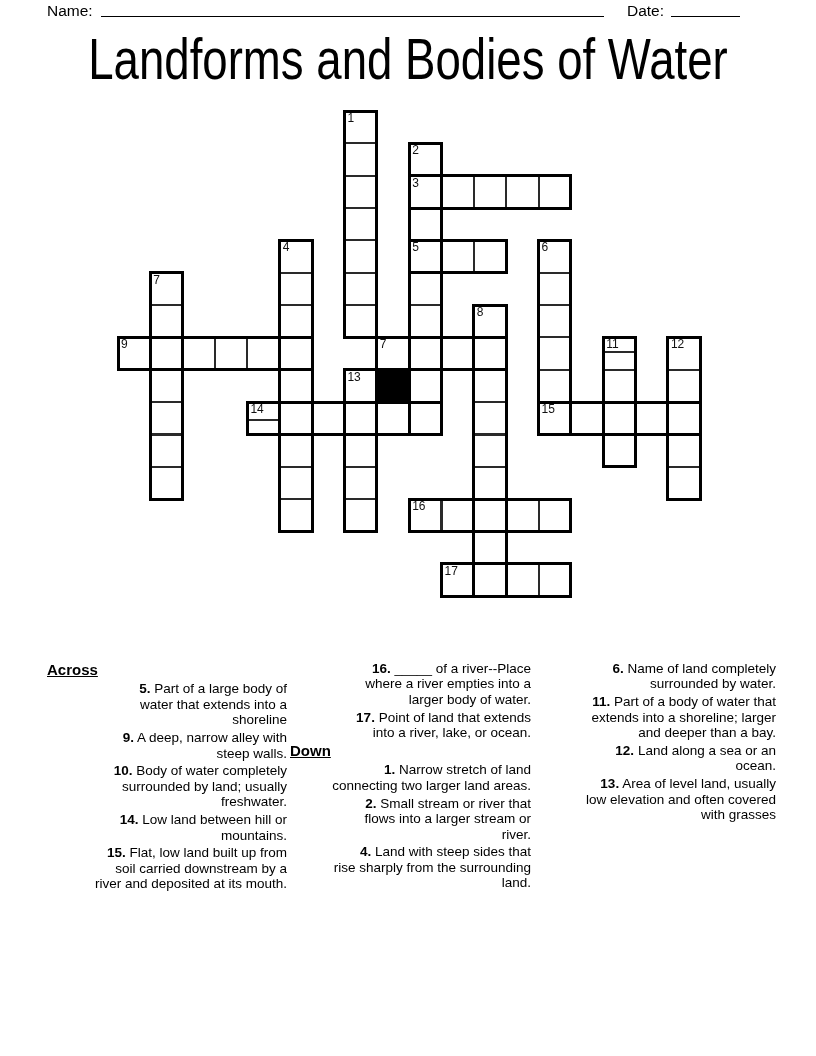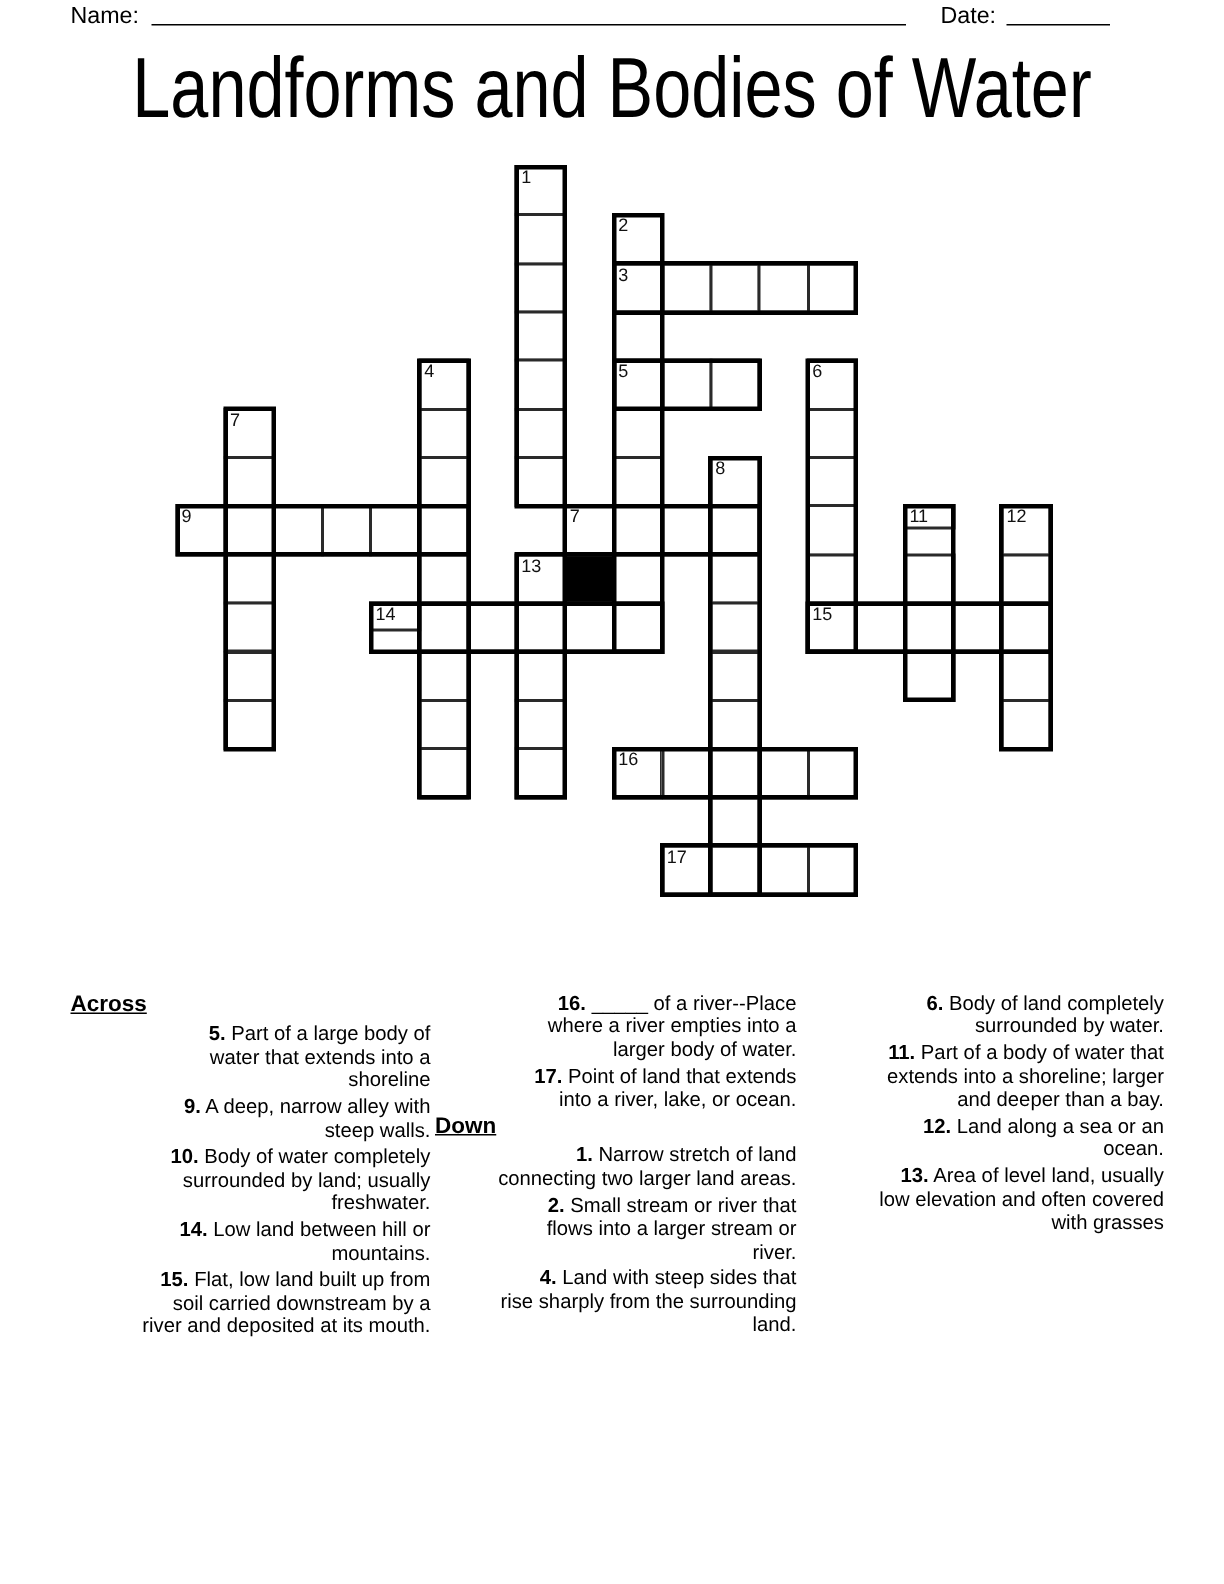--- a/index.html
+++ b/index.html
@@ -222,21 +222,21 @@
     <p class="clue"><b>1.</b><span> Narrow stretch of land
 connecting two larger land areas.</span></p>
     <p class="clue"><b>2.</b><span> Small stream or river that
 flows into a larger stream or
 river.</span></p>
     <p class="clue"><b>4.</b><span> Land with steep sides that
 rise sharply from the surrounding
 land.</span></p>
   </div>
 <div class="clue-col" id="clue-col-3">
-    <p class="clue"><b>6.</b><span> Body of land completely
+    <p class="clue"><b>6.</b><span> Name of land completely
 surrounded by water.</span></p>
     <p class="clue"><b>11.</b><span> Part of a body of water that
 extends into a shoreline; larger
 and deeper than a bay.</span></p>
     <p class="clue"><b>12.</b><span> Land along a sea or an
 ocean.</span></p>
     <p class="clue"><b>13.</b><span> Area of level land, usually
 low elevation and often covered
 with grasses</span></p>
   </div>

